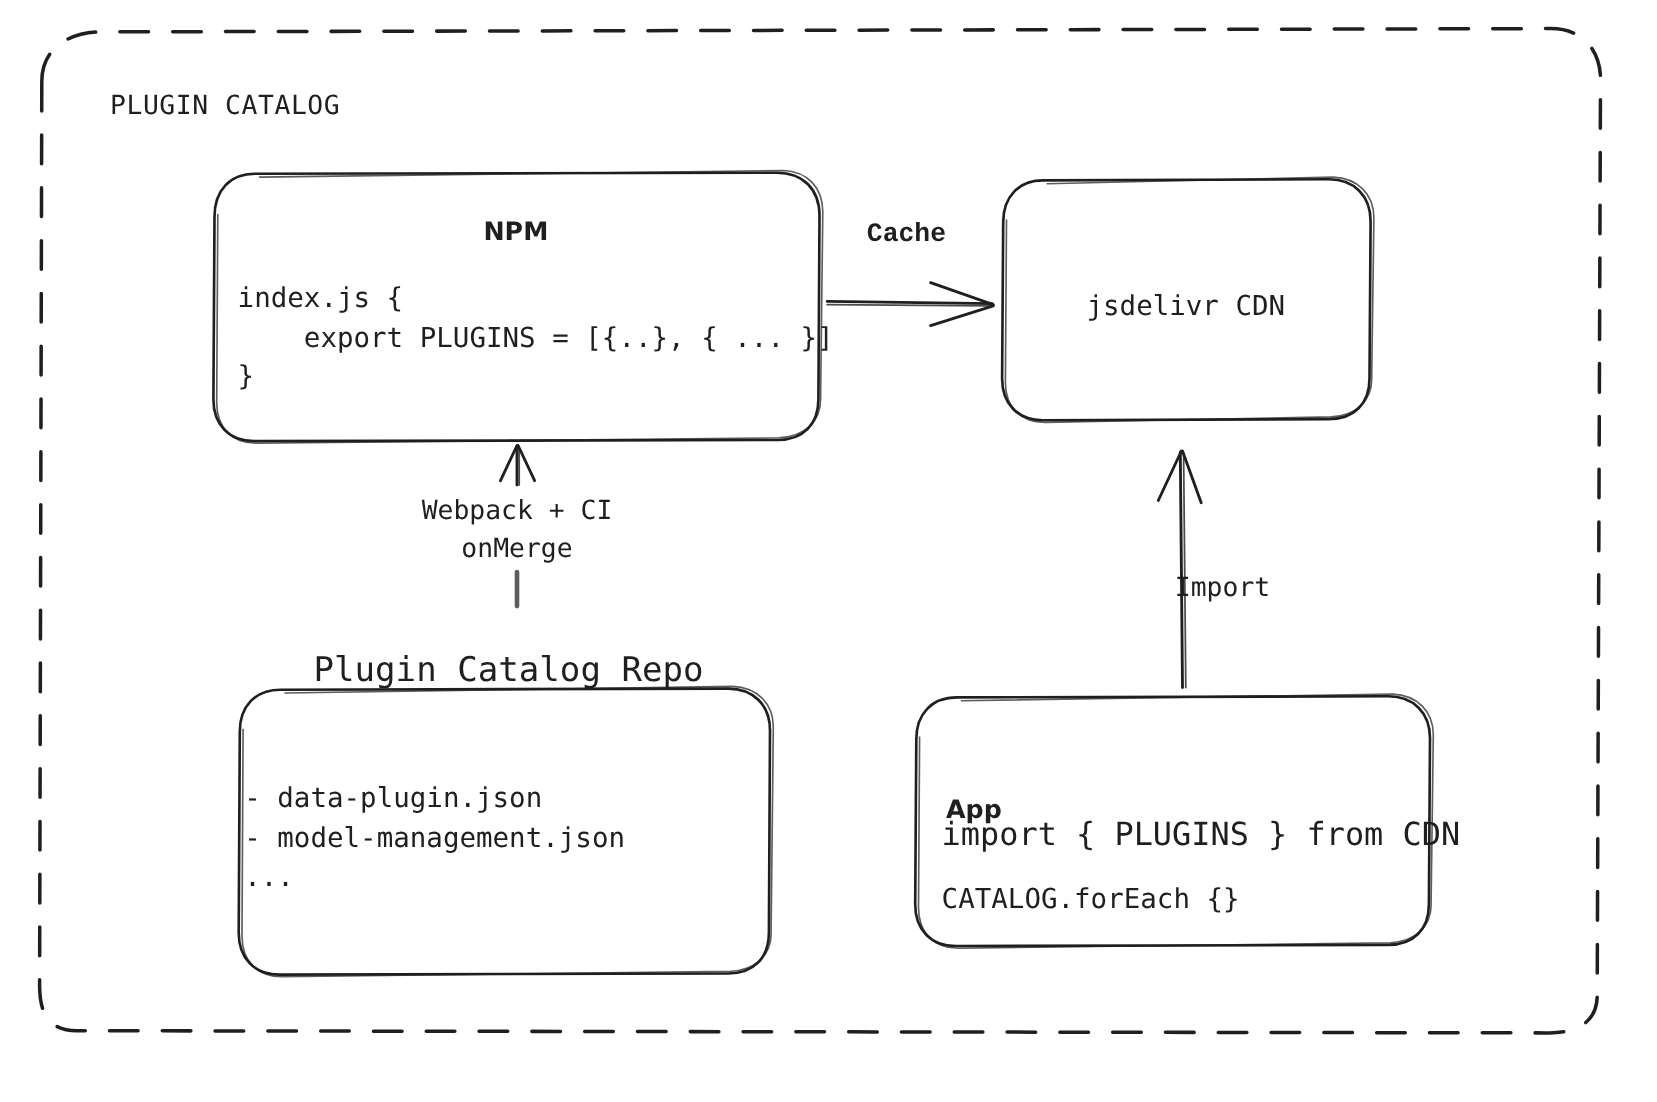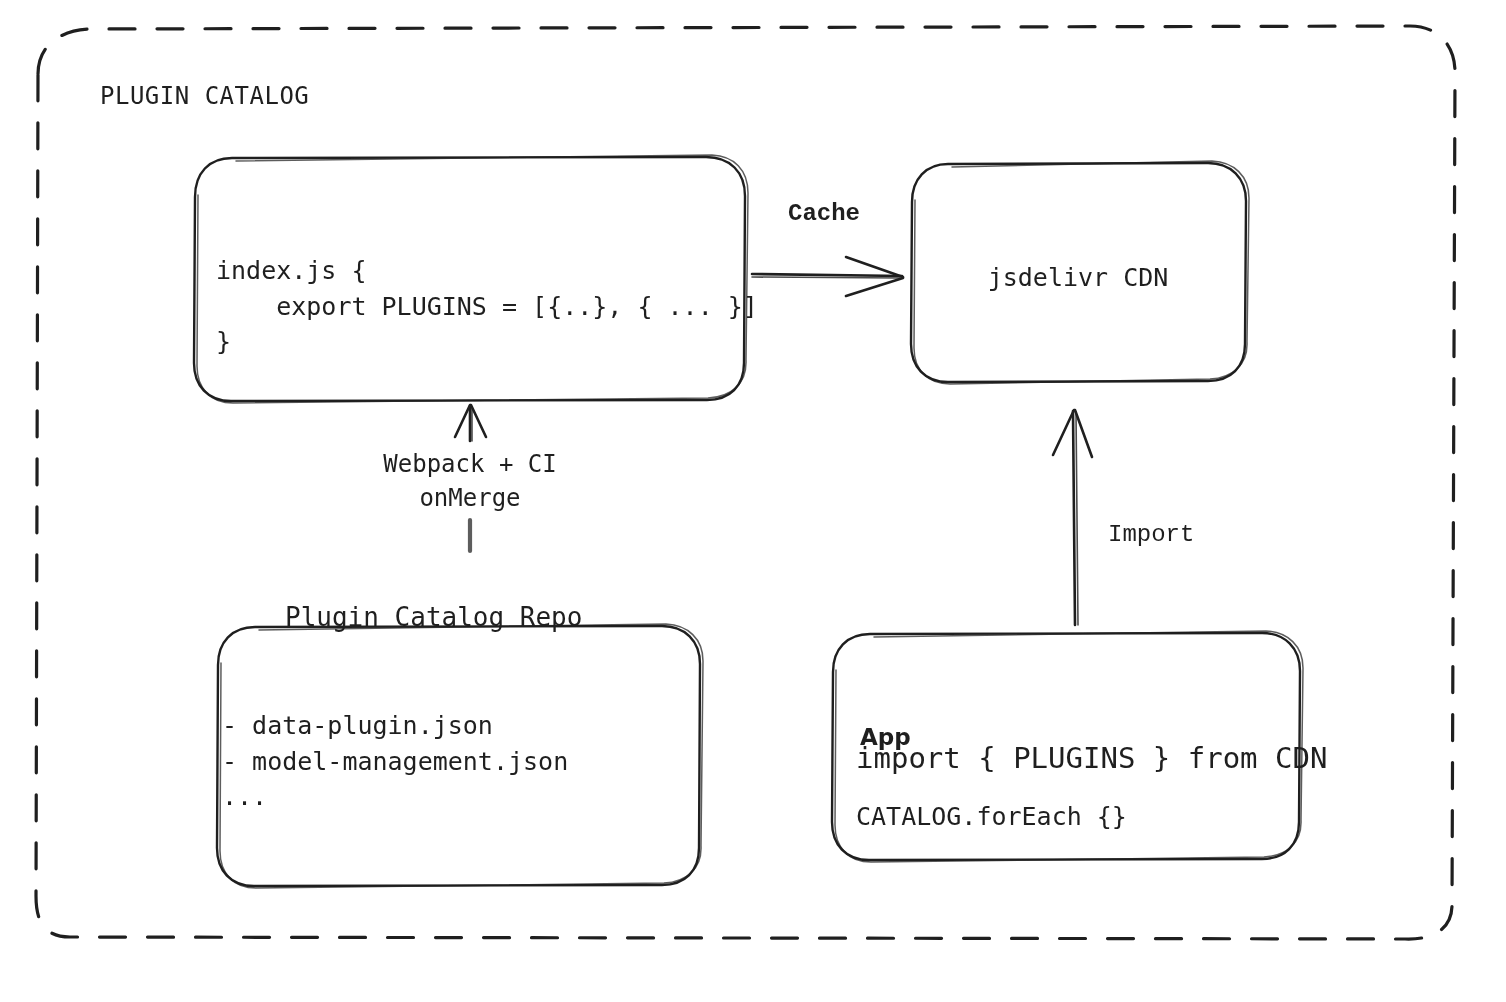--- a/index.html
+++ b/index.html
@@ -77,36 +77,35 @@
     left: 330px;
     top: 447px;
     width: 280px;
     text-align: center;
     font-size: 24px;
     line-height: 1.42;
   }
   
   #repo-caption {
     left: 285px;
-    top: 600px;
-    font-size: 26px;
+    top: 588px;
+    font-size: 31px;
   }
   
   #repo-code {
     left: 222px;
     top: 708px;
     font-size: 25px;
     line-height: 1.42;
   }
   
   #import-label {
-    left: 1108px;
+    left: 1068px;
     top: 518px;
     font-size: 24px;
-    font-family: Liberation Mono, monospace;
   }
   
   #app-title {
     left: 860px;
     top: 680px;
     font-family: "DejaVu Sans", sans-serif;
     font-size: 23px;
     font-weight: 600;
     margin-top: 42px;
   }
@@ -238,20 +237,21 @@
     <g fill="none" stroke="#1f1f1f" stroke-width="2.6" stroke-linecap="round" stroke-linejoin="round">
       <path d="M 1075 625 L 1073 411"></path>
       <path d="M 1078 625 L 1076 412" stroke-width="1.6" opacity="0.8"></path>
       <path d="M 1053 455 L 1074 410"></path>
       <path d="M 1092 457 L 1075 410"></path>
     </g>
   </svg>
 
   <div class="lbl" id="group-title">PLUGIN CATALOG</div>
 
+  <div class="lbl" id="npm-title">NPM</div>
 
   <div class="lbl" id="cdn-title">jsdelivr CDN</div>
 
   <div class="lbl" id="npm-code">index.js {
     export PLUGINS = [{..}, { ... }]
 }</div>
 
   <div class="lbl" id="cache-label">Cache</div>
 
   <div class="lbl" id="webpack-label">Webpack + CI

